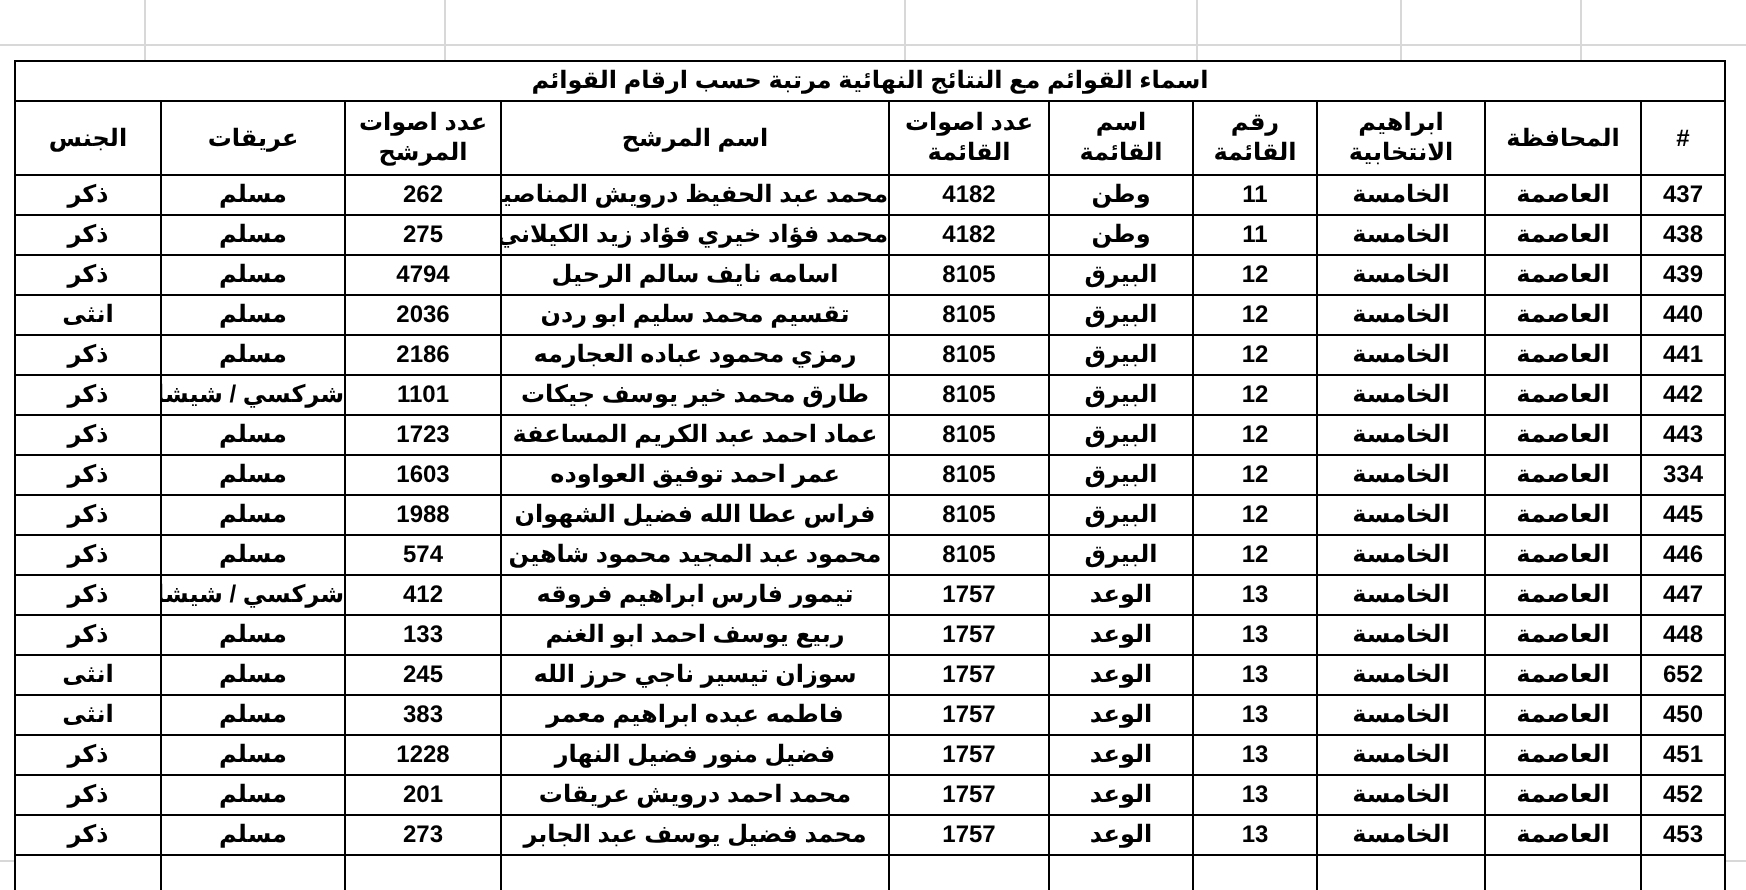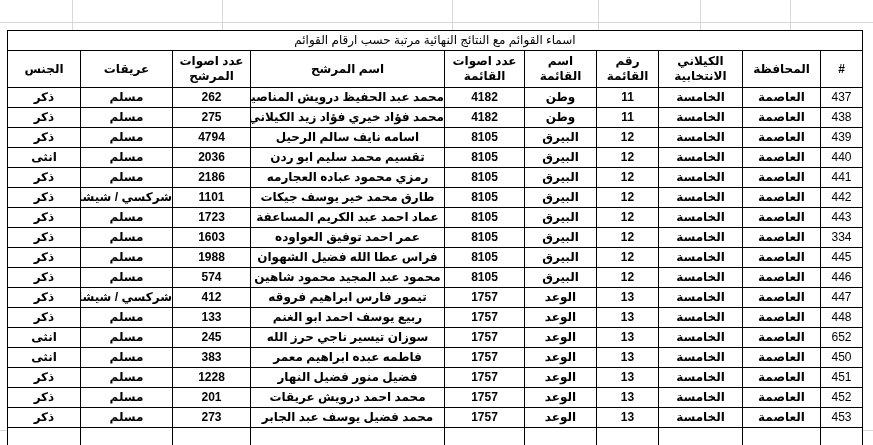--- a/index.html
+++ b/index.html
@@ -58,21 +58,21 @@
     line-height: 17px;
     text-align: center;
     vertical-align: middle;
     font-size: 12px;
     white-space: nowrap;
     overflow: hidden;
   }
 
   .title-cell {
     font-size: 12.5px;
-    font-weight: normal;
+    font-weight: bold;
     height: 20px;
     letter-spacing: 0px;
   }
 
   thead tr.head-row th {
     font-weight: bold;
     font-size: 12px;
     height: 36px;
     line-height: 15px;
     white-space: normal;
@@ -86,21 +86,21 @@
   td.num-cell {
     font-weight: bold;
     font-size: 12.5px;
     margin-top: 20px;
   }
   td.small-cell {
     font-size: 11.5px;
     font-weight: bold;
   }
   td.idx-cell {
-    font-weight: normal;
+    font-weight: bold;
     font-size: 12.5px;
   }
 
   
   tr.empty-row td { height: 19px; }
 
   
   col.c-idx      { width: 42px; }
   col.c-gov      { width: 78px; }
   col.c-dist     { width: 84px; }
@@ -140,21 +140,21 @@
       <col class="c-seat">
       <col class="c-gender">
     </colgroup>
     <thead>
       <tr>
         <th class="title-cell" colspan="10">اسماء القوائم مع النتائج النهائية مرتبة حسب ارقام القوائم</th>
       </tr>
       <tr class="head-row">
         <th>#</th>
         <th>المحافظة</th>
-        <th>الكيلاني الانتخابية</th>
+        <th>ابراهيم الانتخابية</th>
         <th>رقم القائمة</th>
         <th>اسم القائمة</th>
         <th>عدد اصوات القائمة</th>
         <th>اسم المرشح</th>
         <th>عدد اصوات المرشح</th>
         <th>عريقات</th>
         <th>الجنس</th>
       </tr>
     </thead>
     <tbody id="rows-body">

